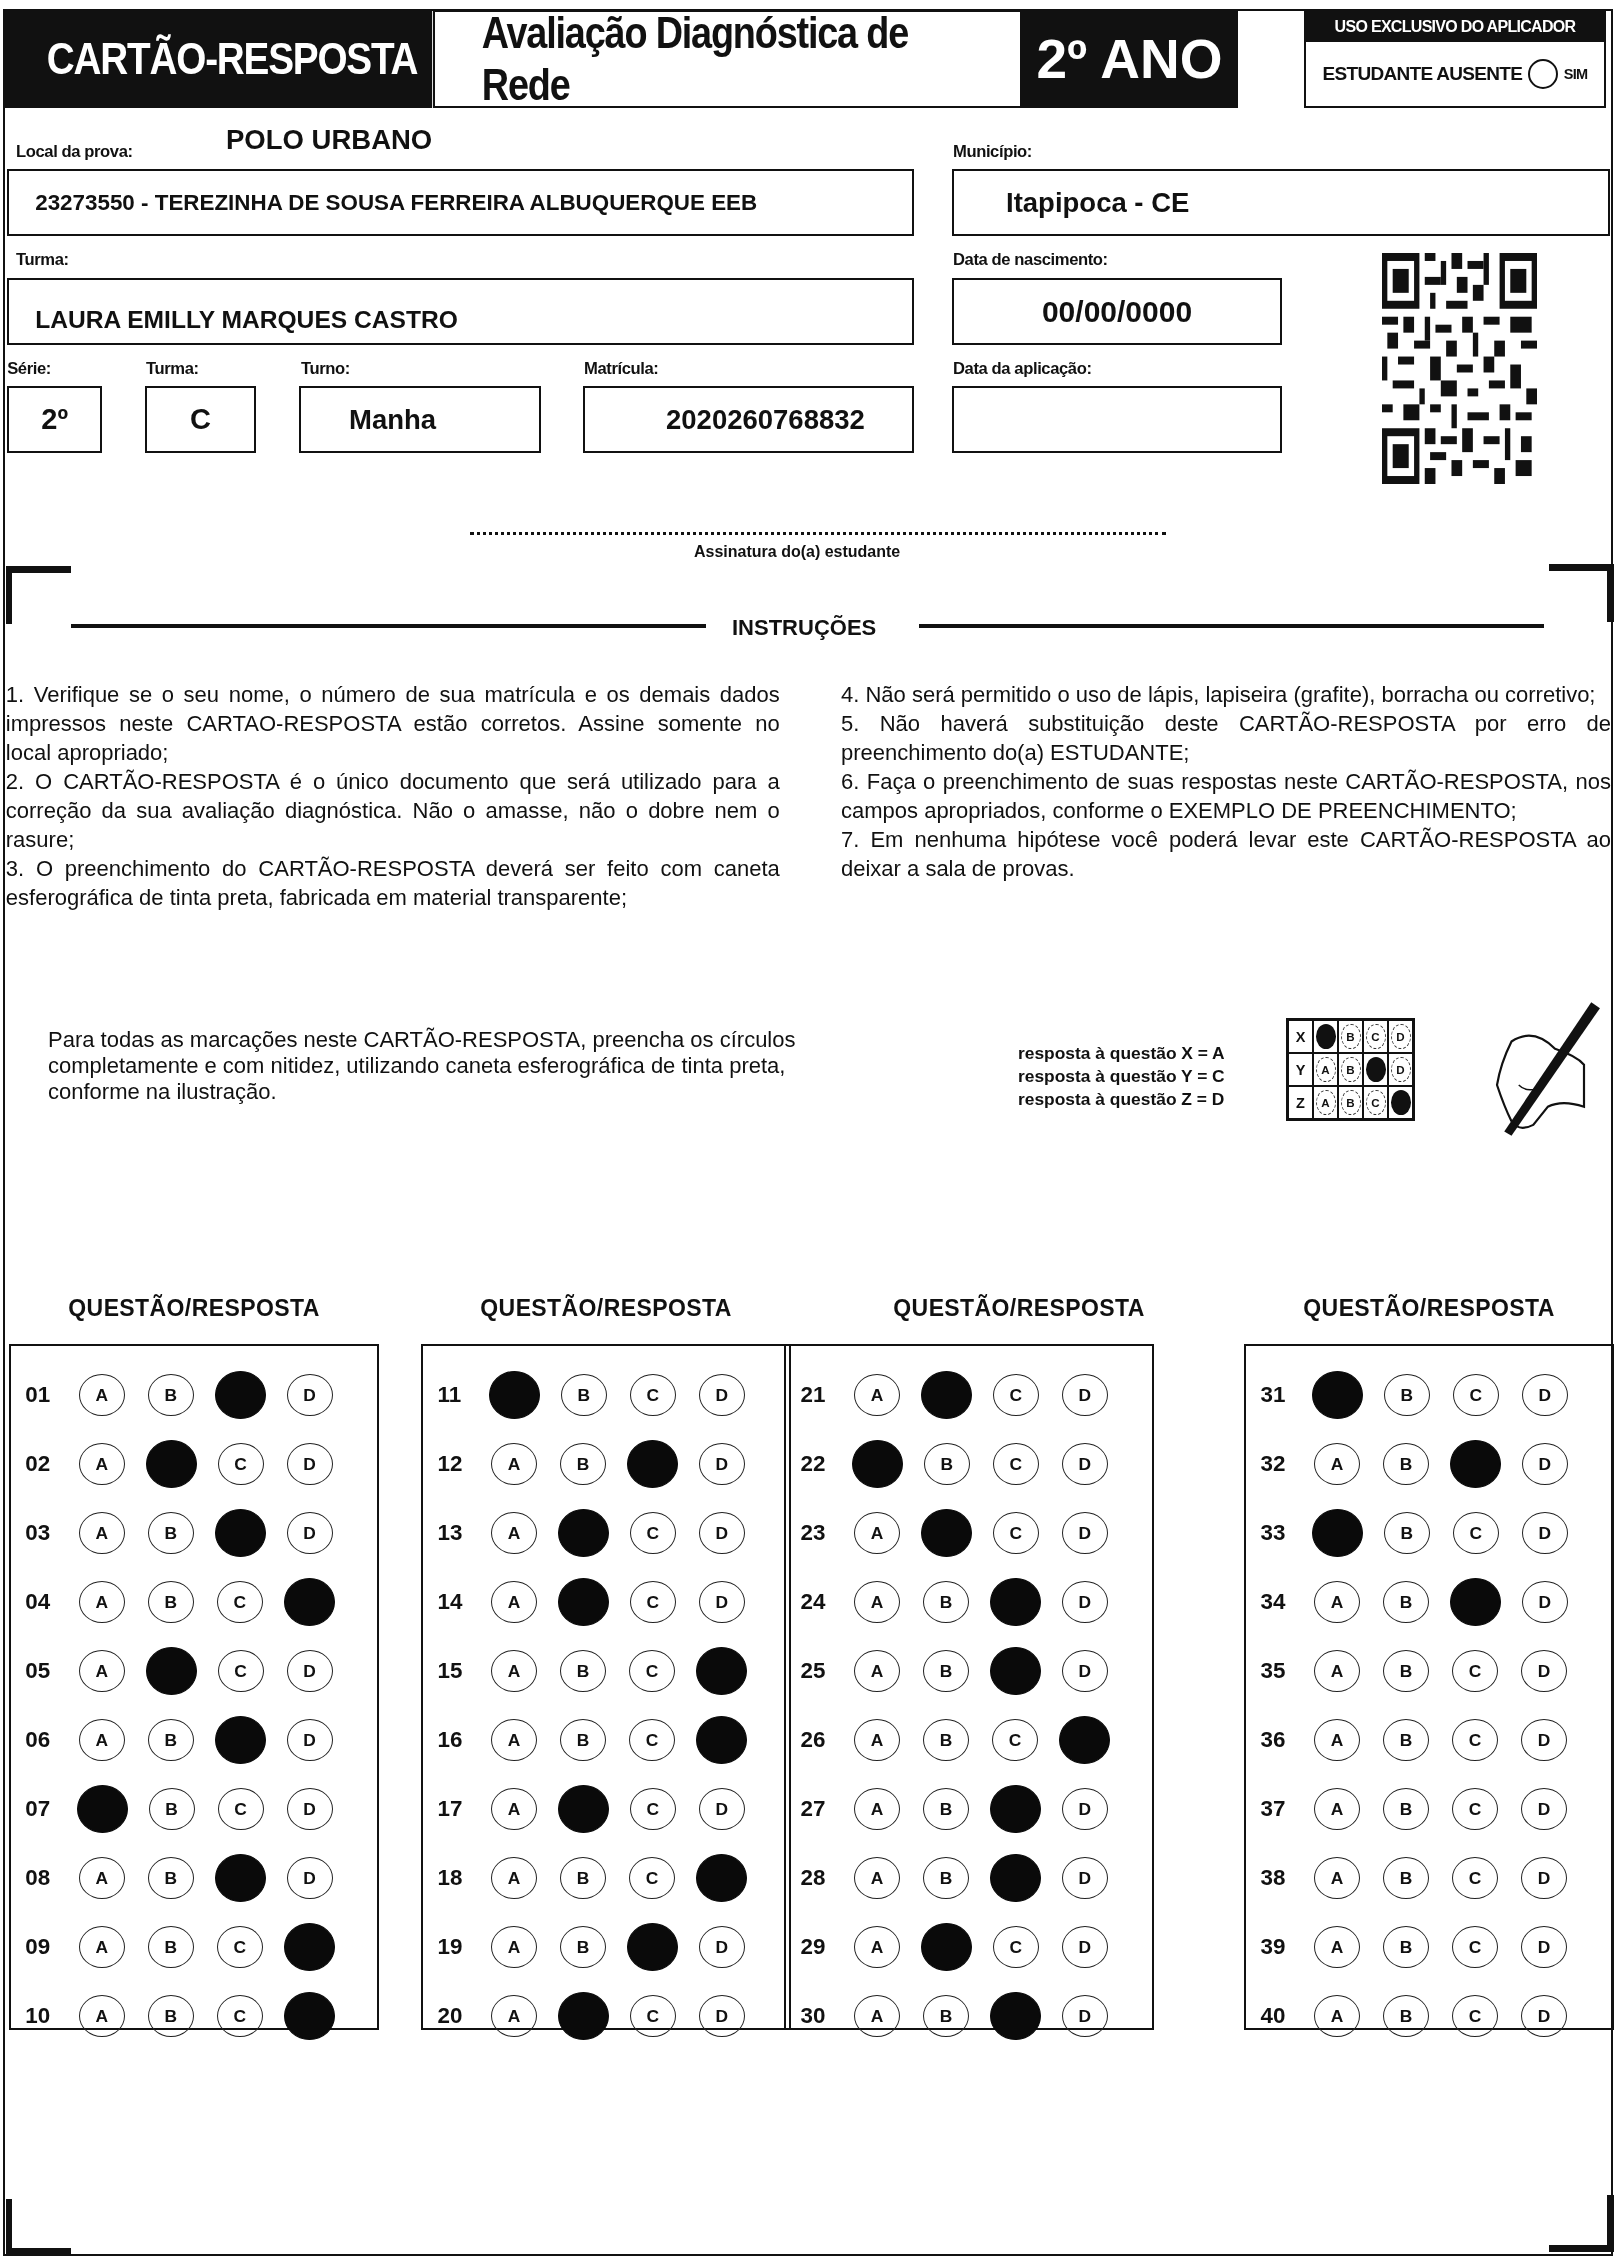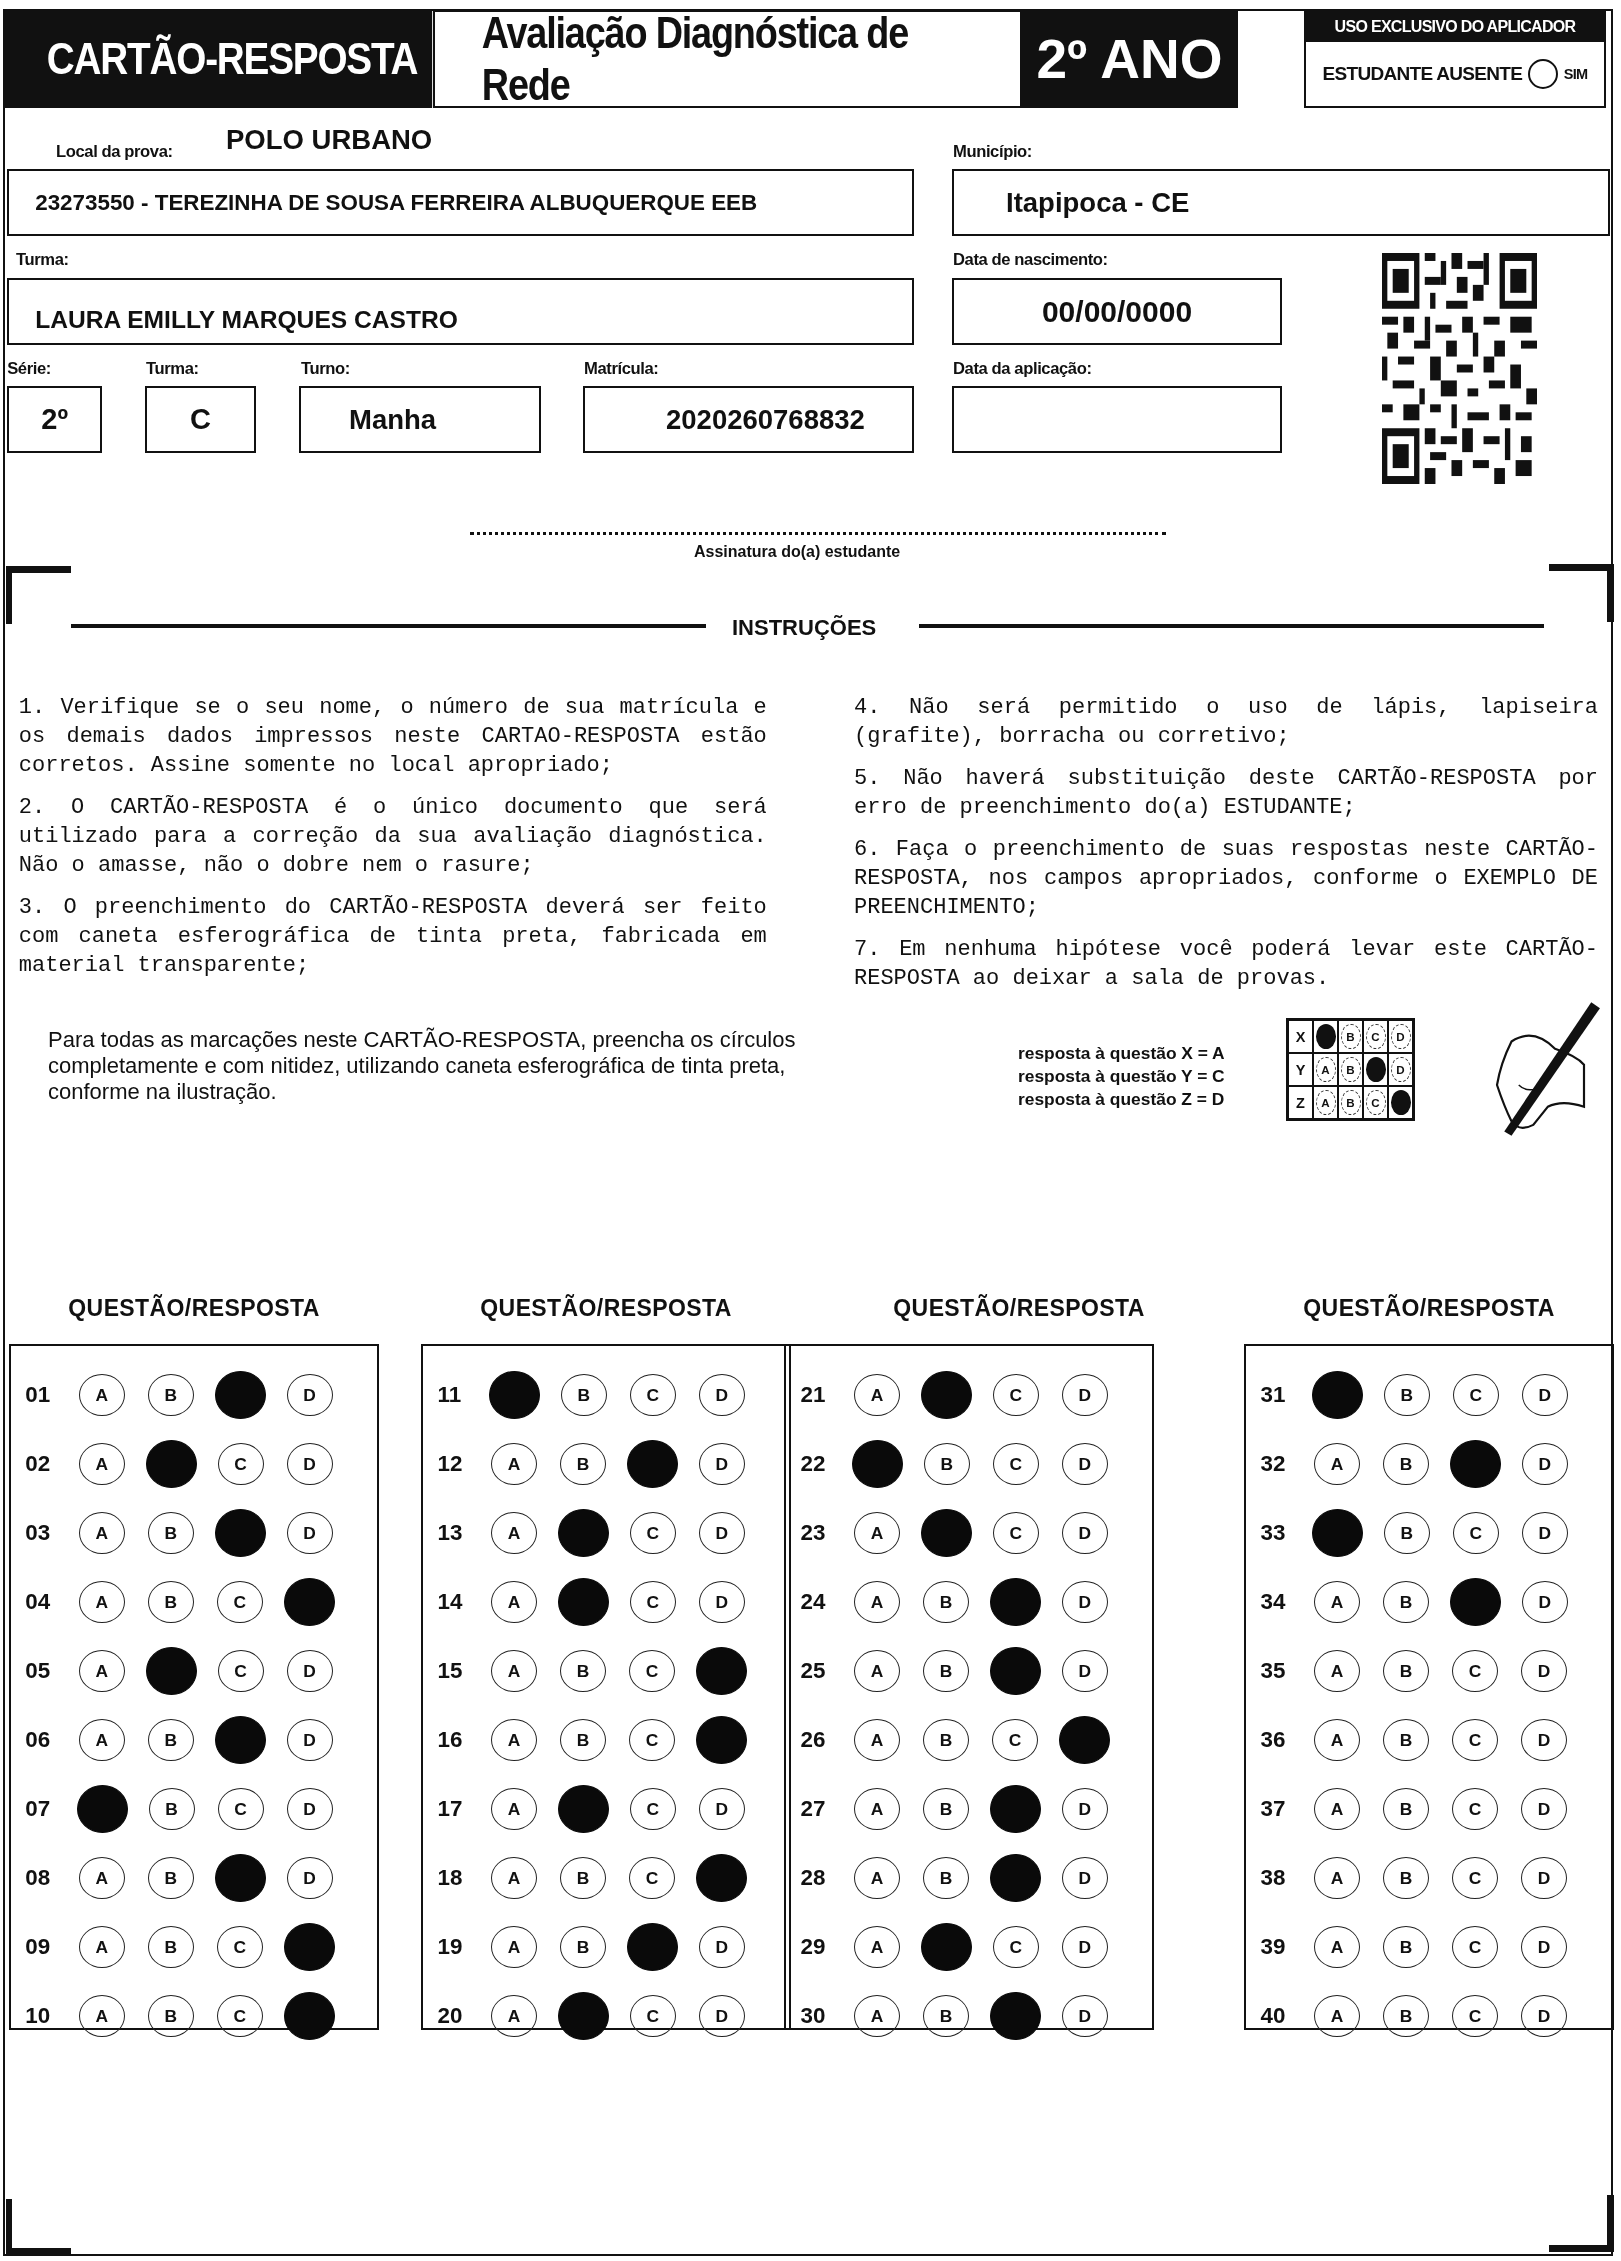--- a/index.html
+++ b/index.html
@@ -30,21 +30,21 @@
 
   .sig-line { position: absolute; left: 470px; top: 532px; width: 696px; border-top: 3.6px dotted #111; }
   .sig-lbl { position: absolute; left: 694px; top: 543px; font-size: 16px; font-weight: bold; }
 
   .corner { position: absolute; background: #111; }
 
   .instr-line { position: absolute; top: 624px; height: 4.3px; background: #111; }
   .instr-title { position: absolute; left: 732px; top: 615px; font-size: 22px; font-weight: bold; }
 
   .instr-col { position: absolute; top: 680px; font-size: 22px; line-height: 29px; text-align: justify; }
-  .instr-col p { margin: 13px; font-family: Liberation Mono, monospace; }
+  .instr-col p { margin: 0; }
 
   .fill-note { position: absolute; left: 48px; top: 1027px; width: 810px; font-size: 22px; line-height: 26px; }
   .example-text { position: absolute; left: 1018px; top: 1042px; font-size: 17.4px; line-height: 23px; font-weight: bold; }
 
   .ex-grid { position: absolute; left: 1286px; top: 1018px; border: 2.9px solid #111; display: grid; grid-template-columns: repeat(5, 25px); grid-template-rows: repeat(3, 33px); }
   .ex-cell { border: 1.1px solid #111; display: flex; align-items: center; justify-content: center; font-size: 14.5px; font-weight: bold; }
   .ex-bub { width: 20px; height: 24.6px; border: 1.1px dashed #333; border-radius: 50%; display: flex; align-items: center; justify-content: center; font-size: 11.6px; font-weight: bold; }
   .ex-bub.filled { background: #111; border-color: #111; }
   .pen { position: absolute; left: 1468px; top: 998px; width: 145px; height: 145px; }
 
@@ -72,21 +72,21 @@
 </div>
 <div class="aplic">
   <div class="aplic-top">USO EXCLUSIVO DO APLICADOR</div>
   <div class="aplic-body">
     <span>ESTUDANTE AUSENTE</span>
     <span class="aplic-circle"></span>
     <span class="aplic-sim">SIM</span>
   </div>
 </div>
 
-<div class="lbl" style="left:16px;top:142px;margin-left:40px;">Local da prova:</div>
+<div class="lbl" style="left:16px;top:142px;">Local da prova:</div>
 <div class="polo">POLO URBANO</div>
 <div class="box" style="left:7.2px;top:169px;width:907px;height:67px;padding-left:26px;font-size:22.4px;">
   <span>23273550 - TEREZINHA DE SOUSA FERREIRA ALBUQUERQUE EEB</span>
 </div>
 
 <div class="lbl" style="left:953px;top:142px;">Município:</div>
 <div class="box" style="left:952px;top:169px;width:658px;height:67px;padding-left:52px;font-size:27.5px;">
   <span>Itapipoca - CE</span>
 </div>
 

